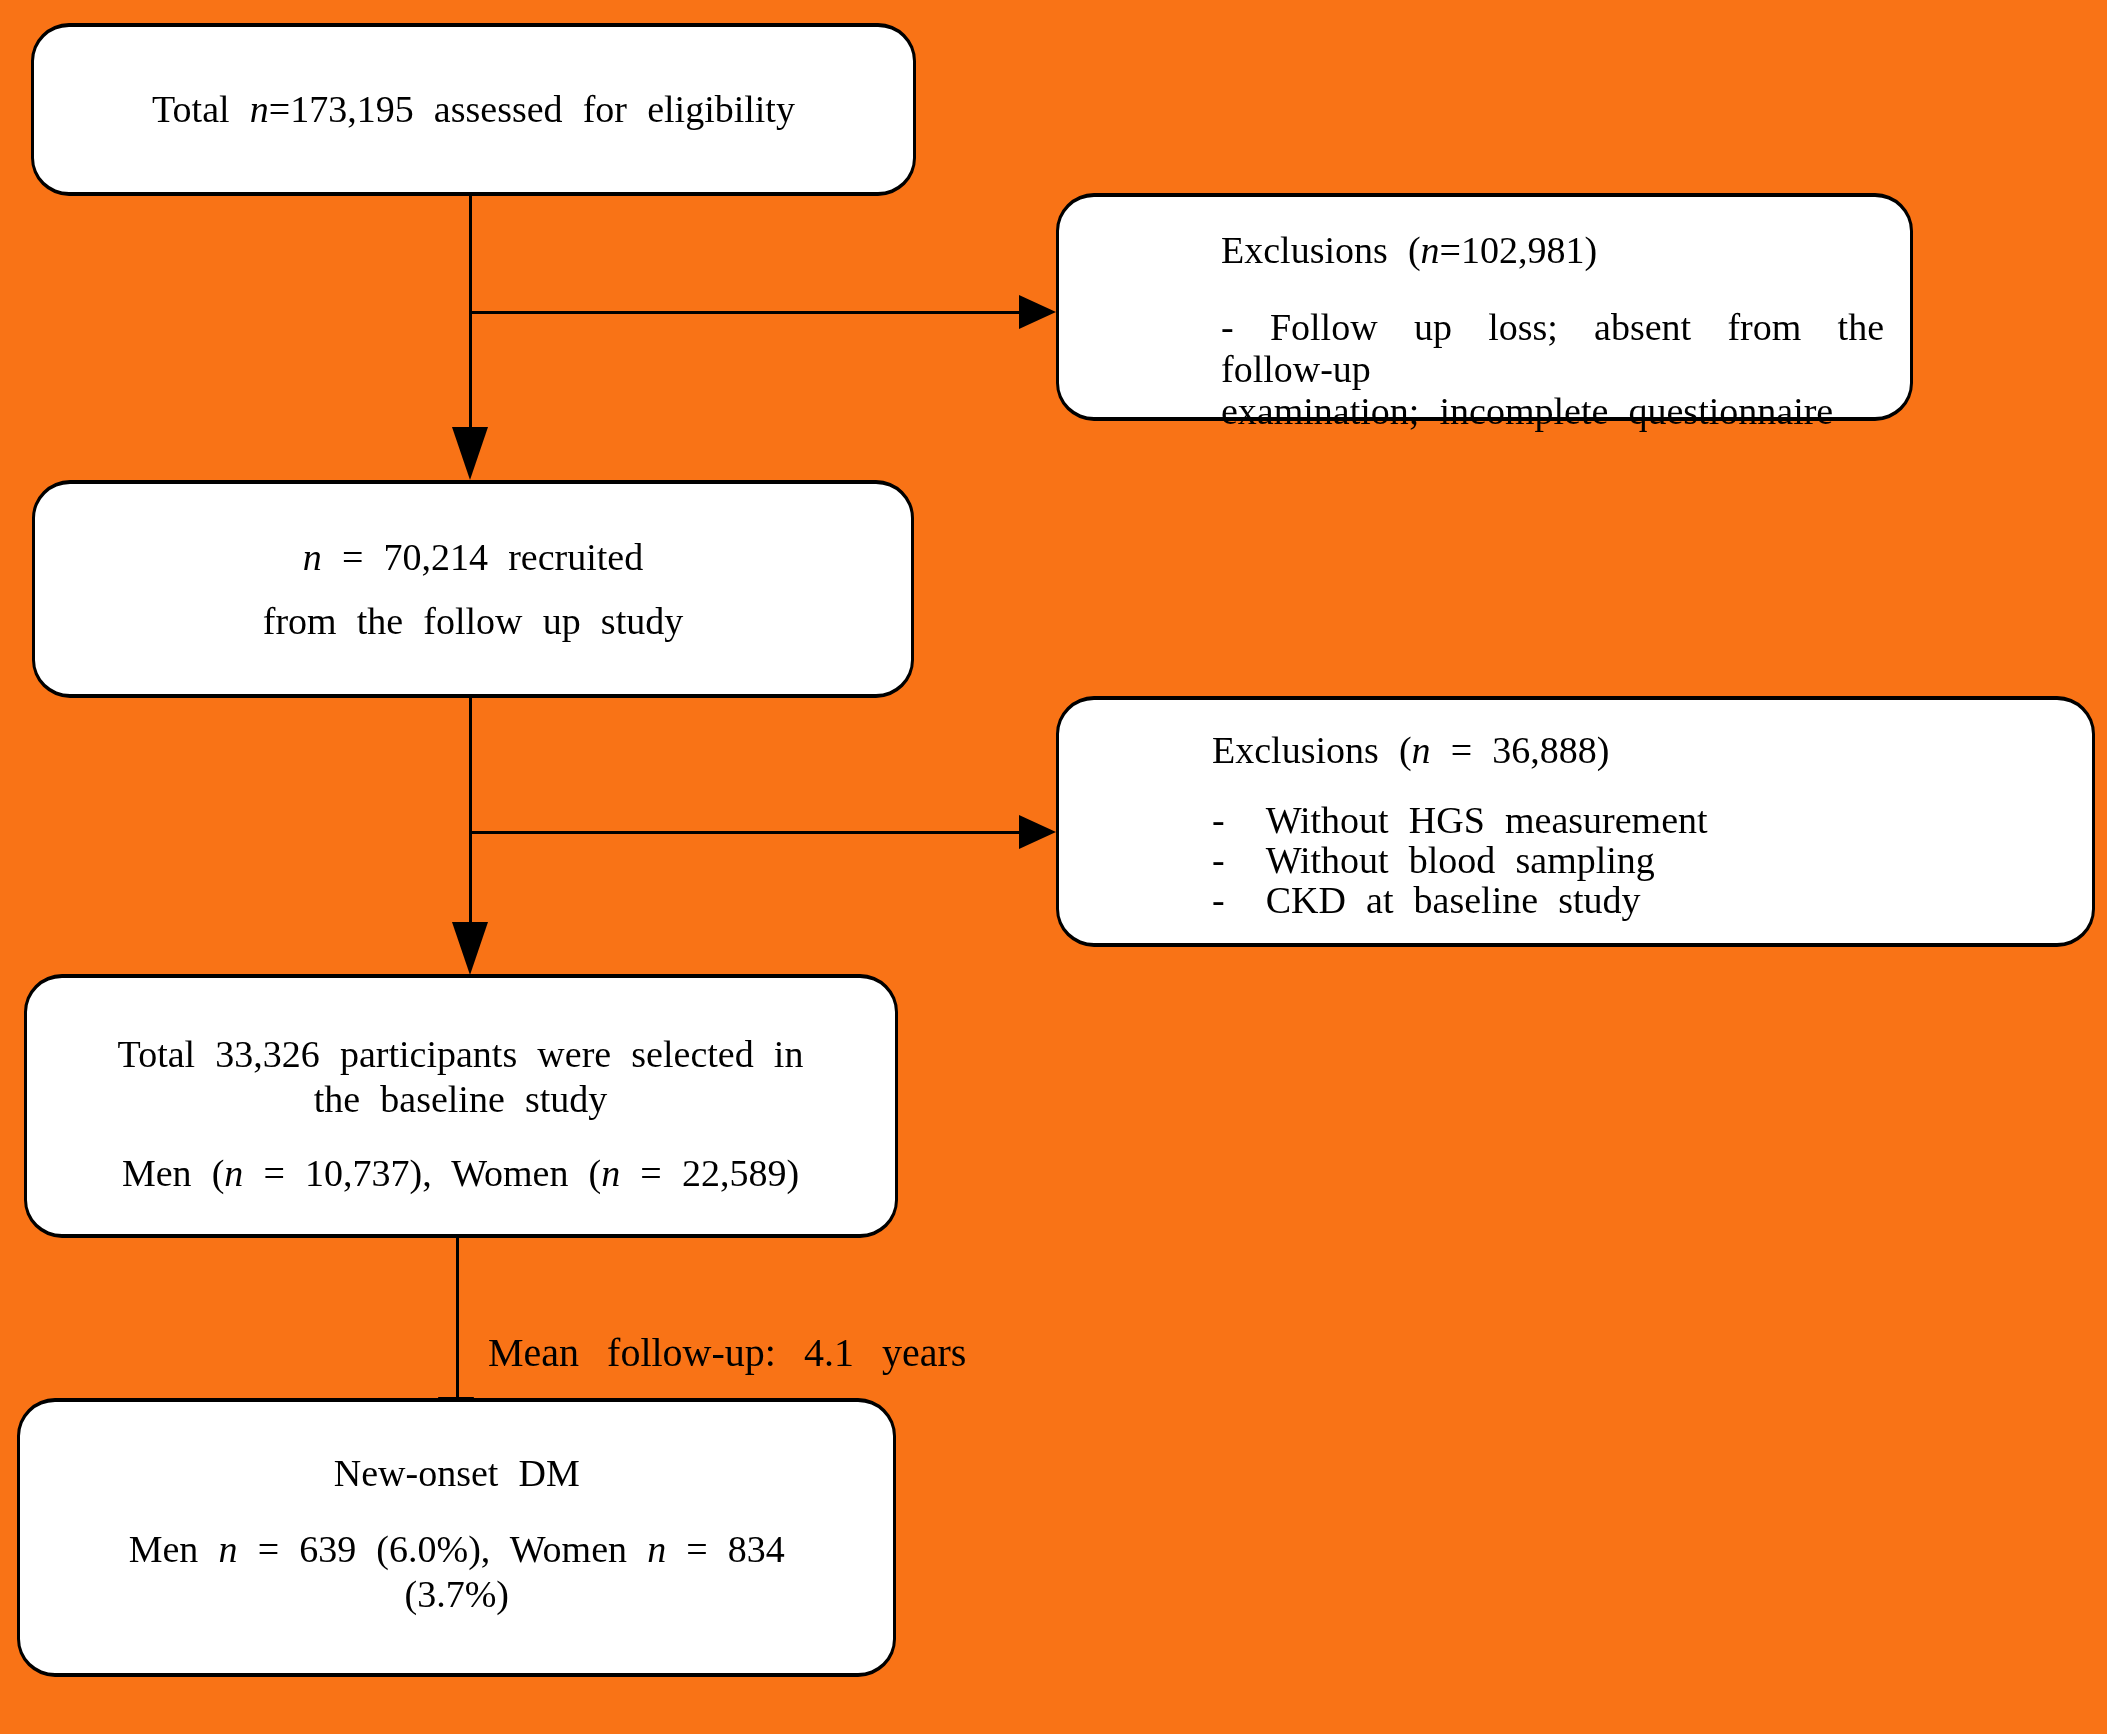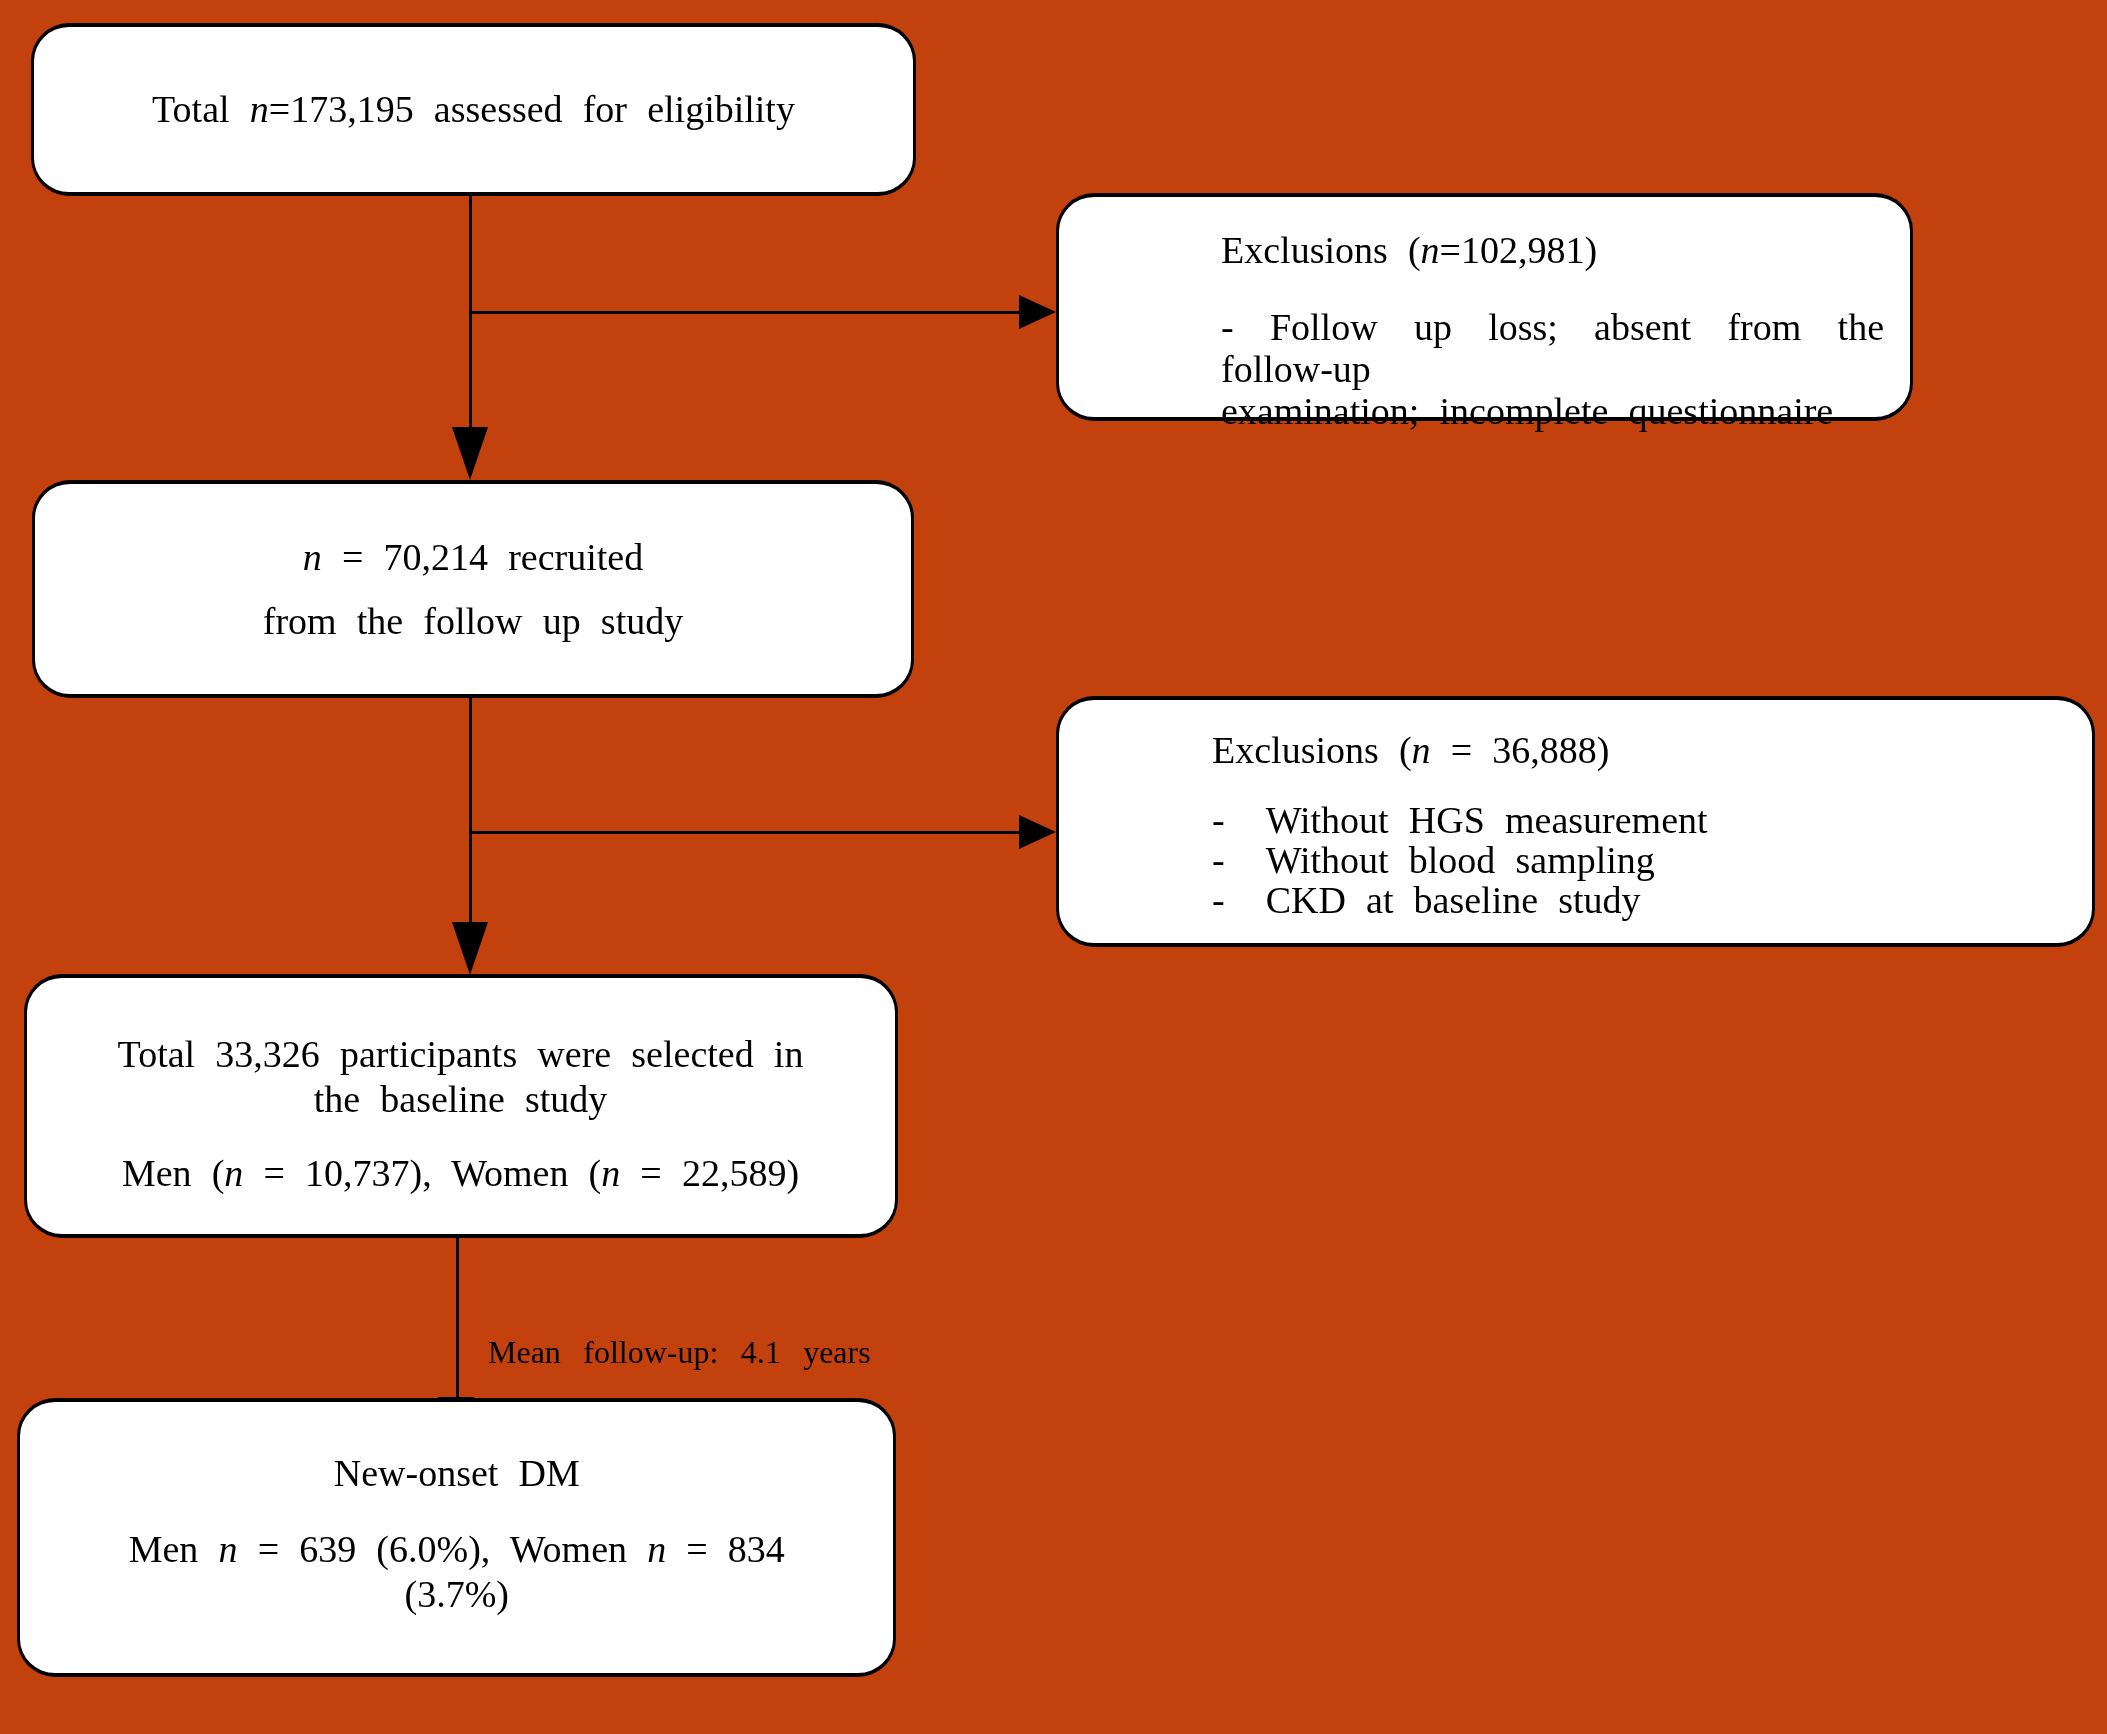--- a/index.html
+++ b/index.html
@@ -1,18 +1,18 @@
 <!DOCTYPE html>
 <html style="font-size:10px"><head>
 <meta charset="utf-8">
 <style>
   * { margin:0; padding:0; box-sizing:border-box; }
   html,body { background:#ffffff; }
   .canvas {
-    position:relative; width:2108px; height:1735px; background:#c2410c;
+    position:relative; width:2108px; height:1735px; background:#f97316;
     font-family:"Liberation Serif","DejaVu Serif",serif;
     color:#000; font-size:38px; word-spacing:0.28em; line-height:1.2;
   }
   .fbox {
     position:absolute; background:#fff;
     border:3.1px solid #000; border-top-width:4.3px; border-bottom-width:4.3px;
     border-radius:38px;
   }
   .centerbox { display:flex; flex-direction:column; align-items:center; justify-content:center; text-align:center; }
   .vline { position:absolute; width:2.5px; background:#000; }
@@ -42,21 +42,21 @@
     display:flex; flex-direction:column; align-items:center; text-align:right; }
   #box-baseline .ln { line-height:45px; }
   #box-baseline .ln3 { margin-top:29px; }
   
   #box-newonset { left:17.3px; top:1398px; width:879px; height:279px; padding-top:48px;
     display:flex; flex-direction:column; align-items:center; text-align:center; }
   #box-newonset .ln1 { line-height:46px; }
   #box-newonset .ln2 { margin-top:30px; line-height:46px; }
   #box-newonset .ln3 { line-height:45px; }
   
-  #mean-followup { position:absolute; left:488px; top:1329px; font-size:32px; line-height:47px; word-spacing:0.45em; }
+  #mean-followup { position:absolute; left:488px; top:1329px; font-size:40px; line-height:47px; word-spacing:0.45em; }
 </style>
 </head>
 <body>
 
 <div class="canvas">
 
   <div class="fbox centerbox" id="box-eligibility">
     <div><span>Total </span><i>n</i><span>=173,195 assessed for eligibility</span></div>
   </div>
 

